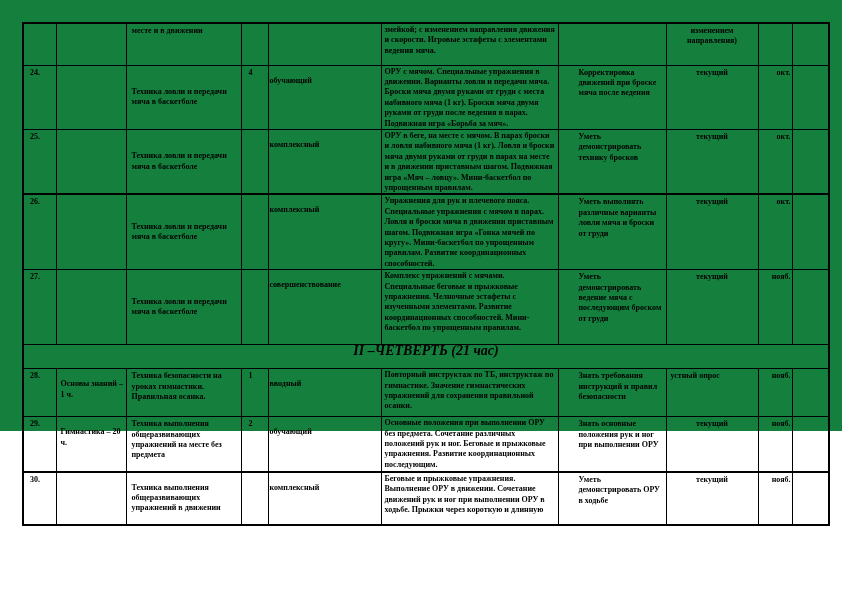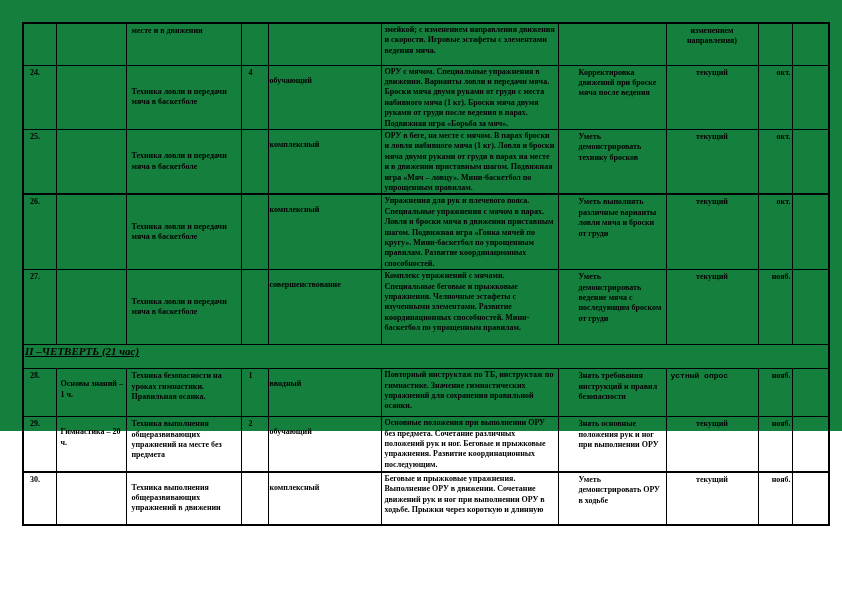--- a/index.html
+++ b/index.html
@@ -37,28 +37,27 @@
   
   td.c-num{padding:2px 0 0 6px;}
   td.c-section{padding:10px 2px 0 4px;}
   td.c-topic{padding:2px 2px 2px 5px;}
   td.c-topic.vmid{vertical-align:middle;}
   td.c-hours{padding:2px 0 0 7px;}
   td.c-type{padding-top:10px;text-align:left;}
   td.c-content{padding:1px 2px 0 3px;}
   td.c-req{padding:2px 2px 0 20px;}
   td.c-ctl{padding-top:2px;text-align:center;}
-  td.c-ctl.ctl-left{text-align:left;padding-left:4px;font-family:Liberation Mono, monospace;}
+  td.c-ctl.ctl-left{text-align:left;padding-left:4px;}
   td.c-date{padding-top:2px;text-align:right;}
   td.c-extra{}
 
   td.banner{
-    text-align:left;vertical-align:middle;
-    font-size:11px;font-weight:bold;font-style:italic;
-    text-decoration:underline;
+    text-align:center;vertical-align:middle;
+    font-size:14px;font-weight:bold;font-style:italic;
   }
 </style>
 </head>
 <body>
 
 <div class="page">
   <table class="plan">
     <colgroup>
       <col style="width:33px">
         <col style="width:70px">

